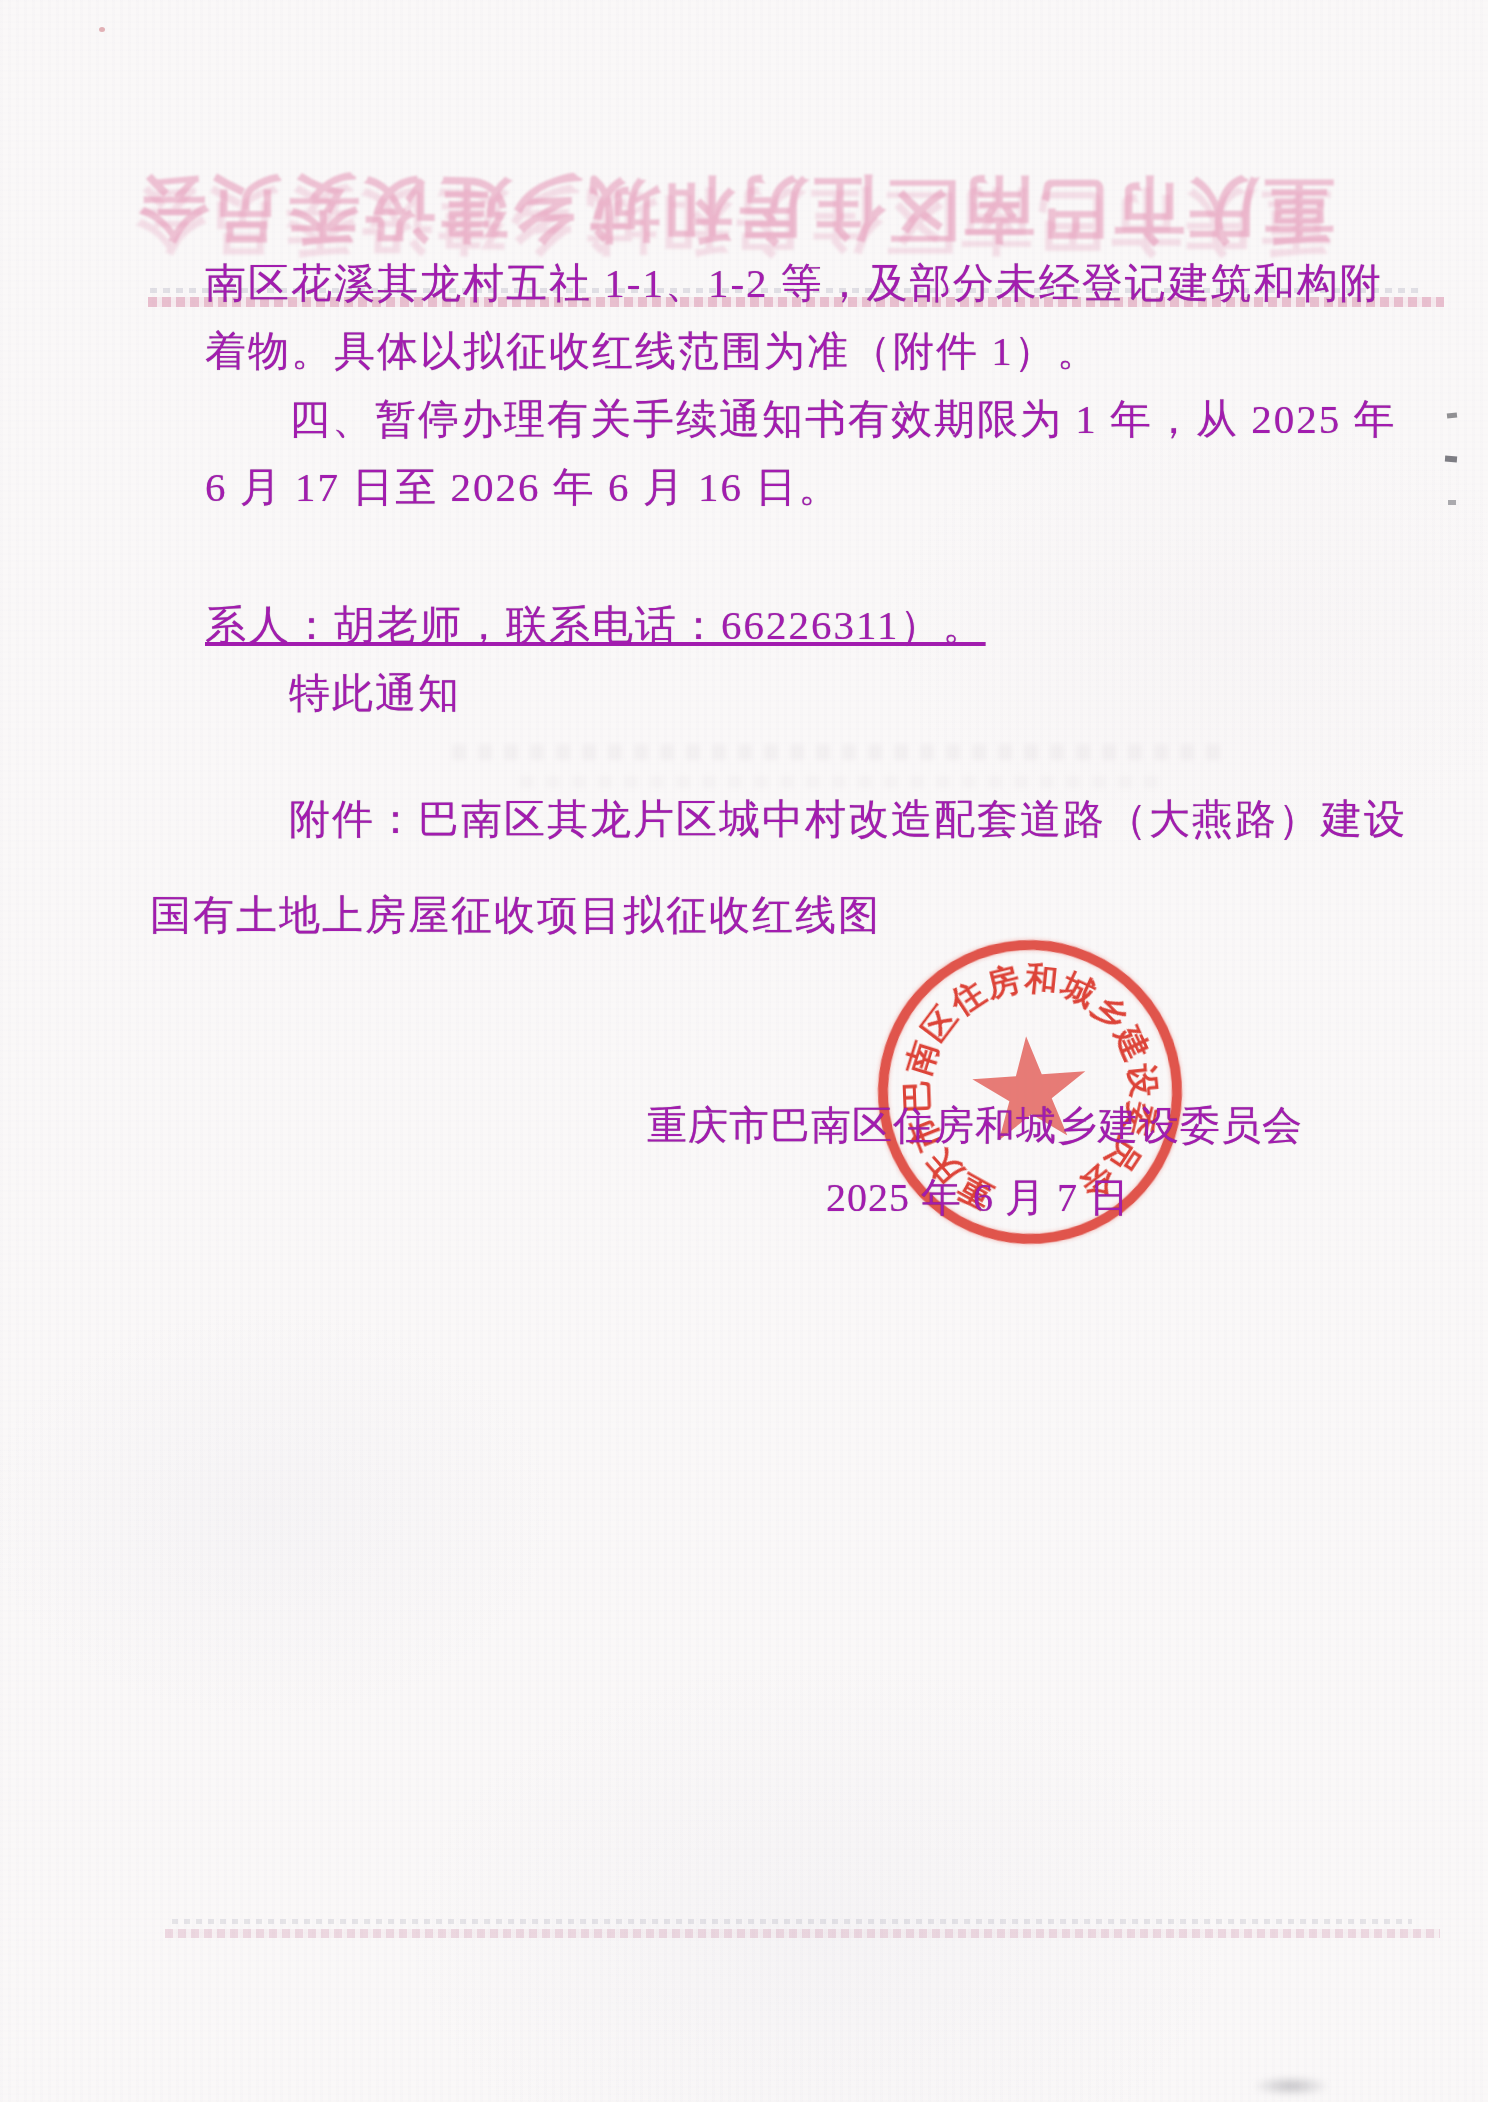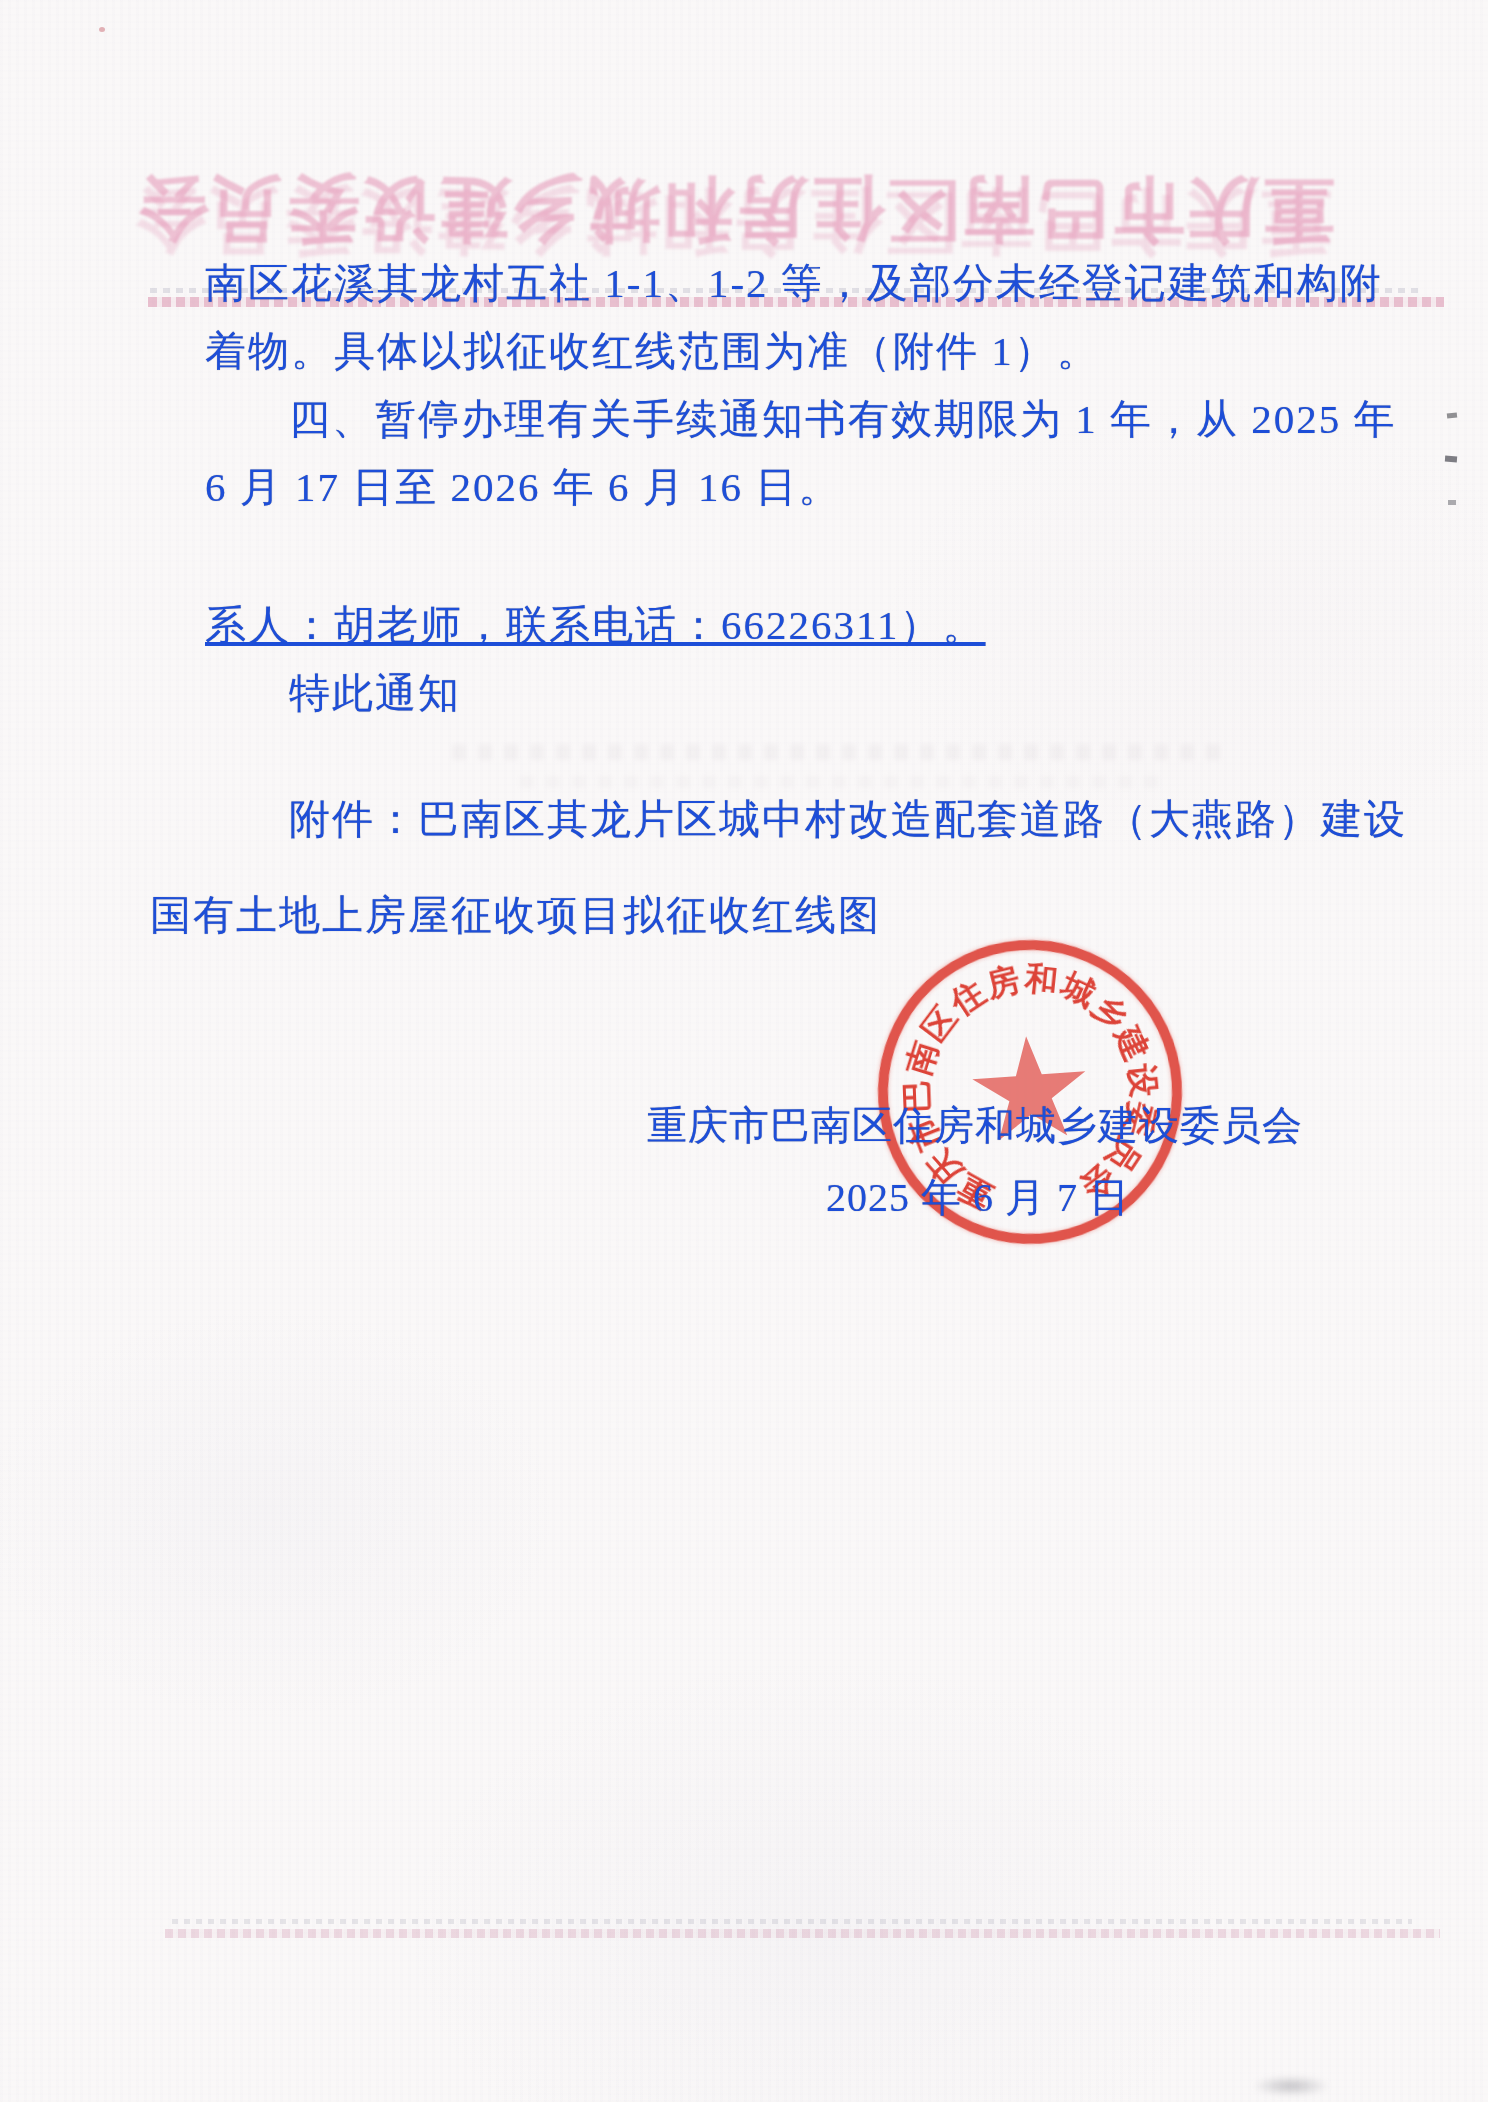--- a/index.html
+++ b/index.html
@@ -50,21 +50,21 @@
   }
   .ghost-smudge{
     position:absolute;filter:blur(2.5px);opacity:.55;pointer-events:none;
     background:repeating-linear-gradient(90deg, rgba(160,148,160,.14) 0 14px, rgba(0,0,0,0) 14px 26px);
   }
   .smudge-1{left:452px;top:744px;width:780px;height:16px;}
   .smudge-2{left:520px;top:776px;width:650px;height:12px;opacity:.35;}
   
   .doc-line{
     position:absolute;white-space:nowrap;
-    font-size:41px;letter-spacing:2px;color:#1d4ed8;
+    font-size:41px;letter-spacing:2px;color:#a21caf;
     text-shadow:0 0 1px rgba(10,10,20,.4);
   }
   .l1{left:205px;top:256px;}
   .l2{left:205px;top:324px;}
   .l3{left:289px;top:392px;text-align:right;}
   .l4{left:205px;top:460px;text-align:center;}
   .l5{left:289px;top:529px;}
   .l6{left:205px;top:598px;text-decoration:underline;}
   .l7{left:289px;top:666px;}
   .l8{left:289px;top:792px;}

